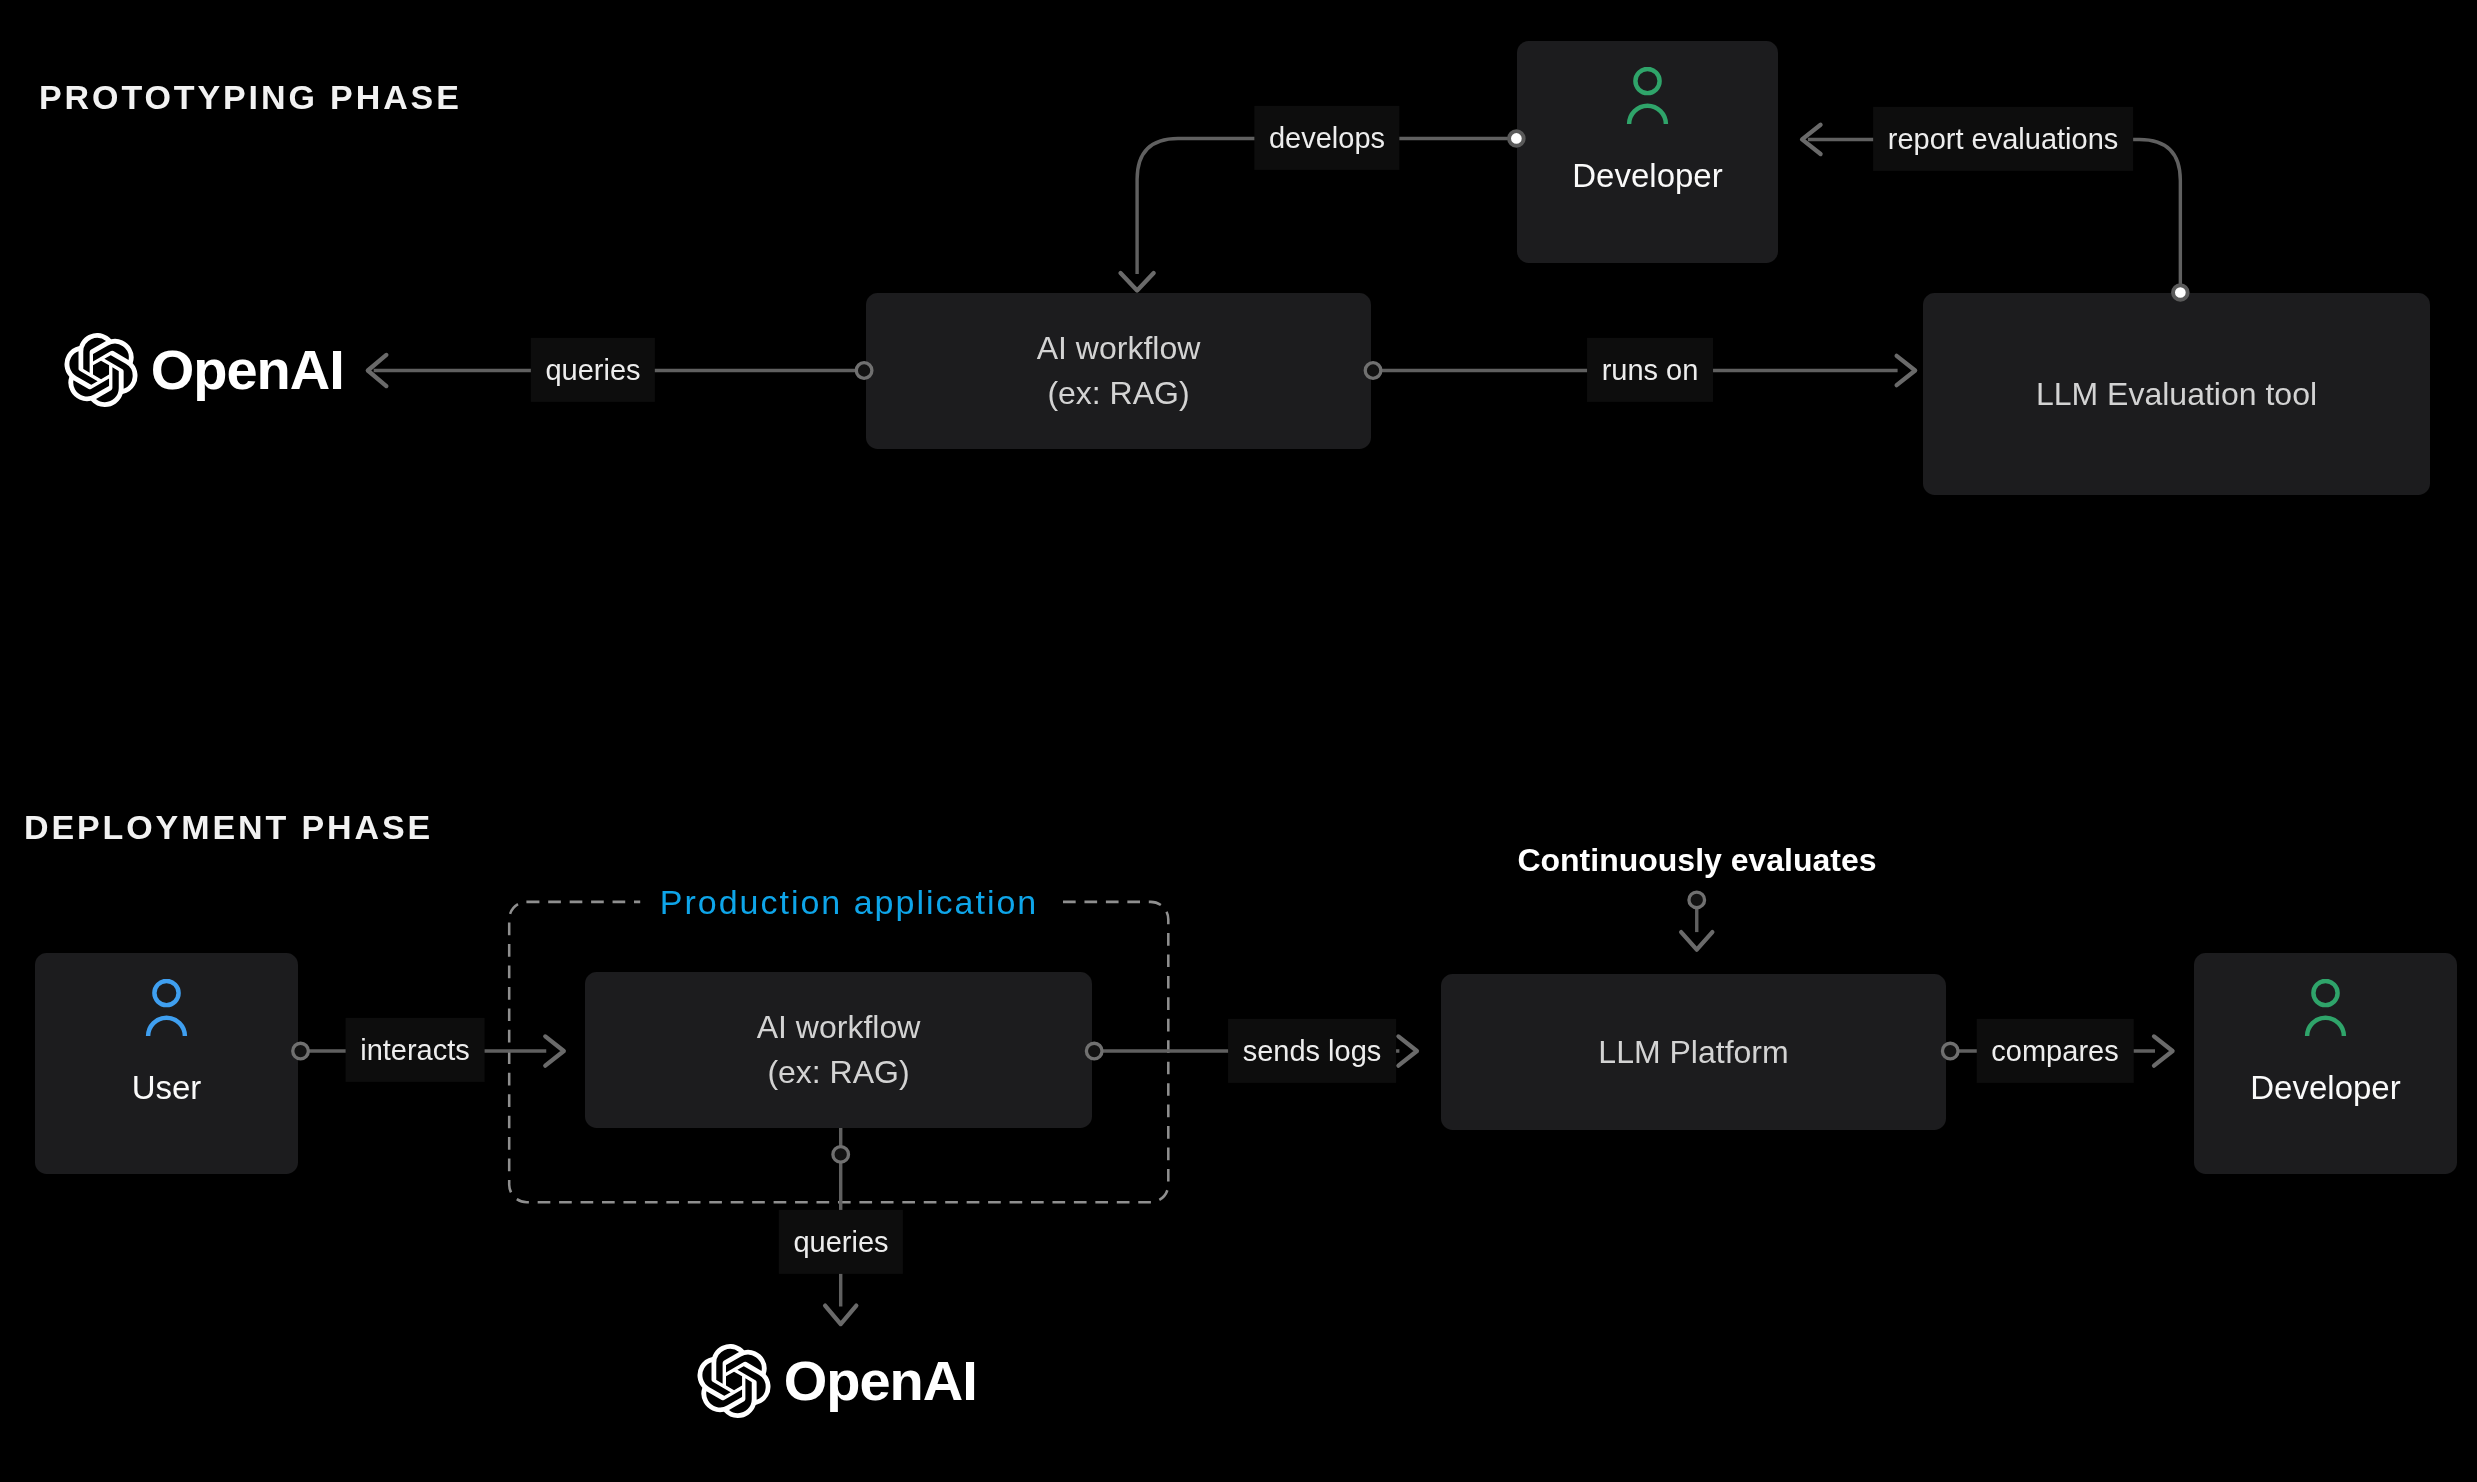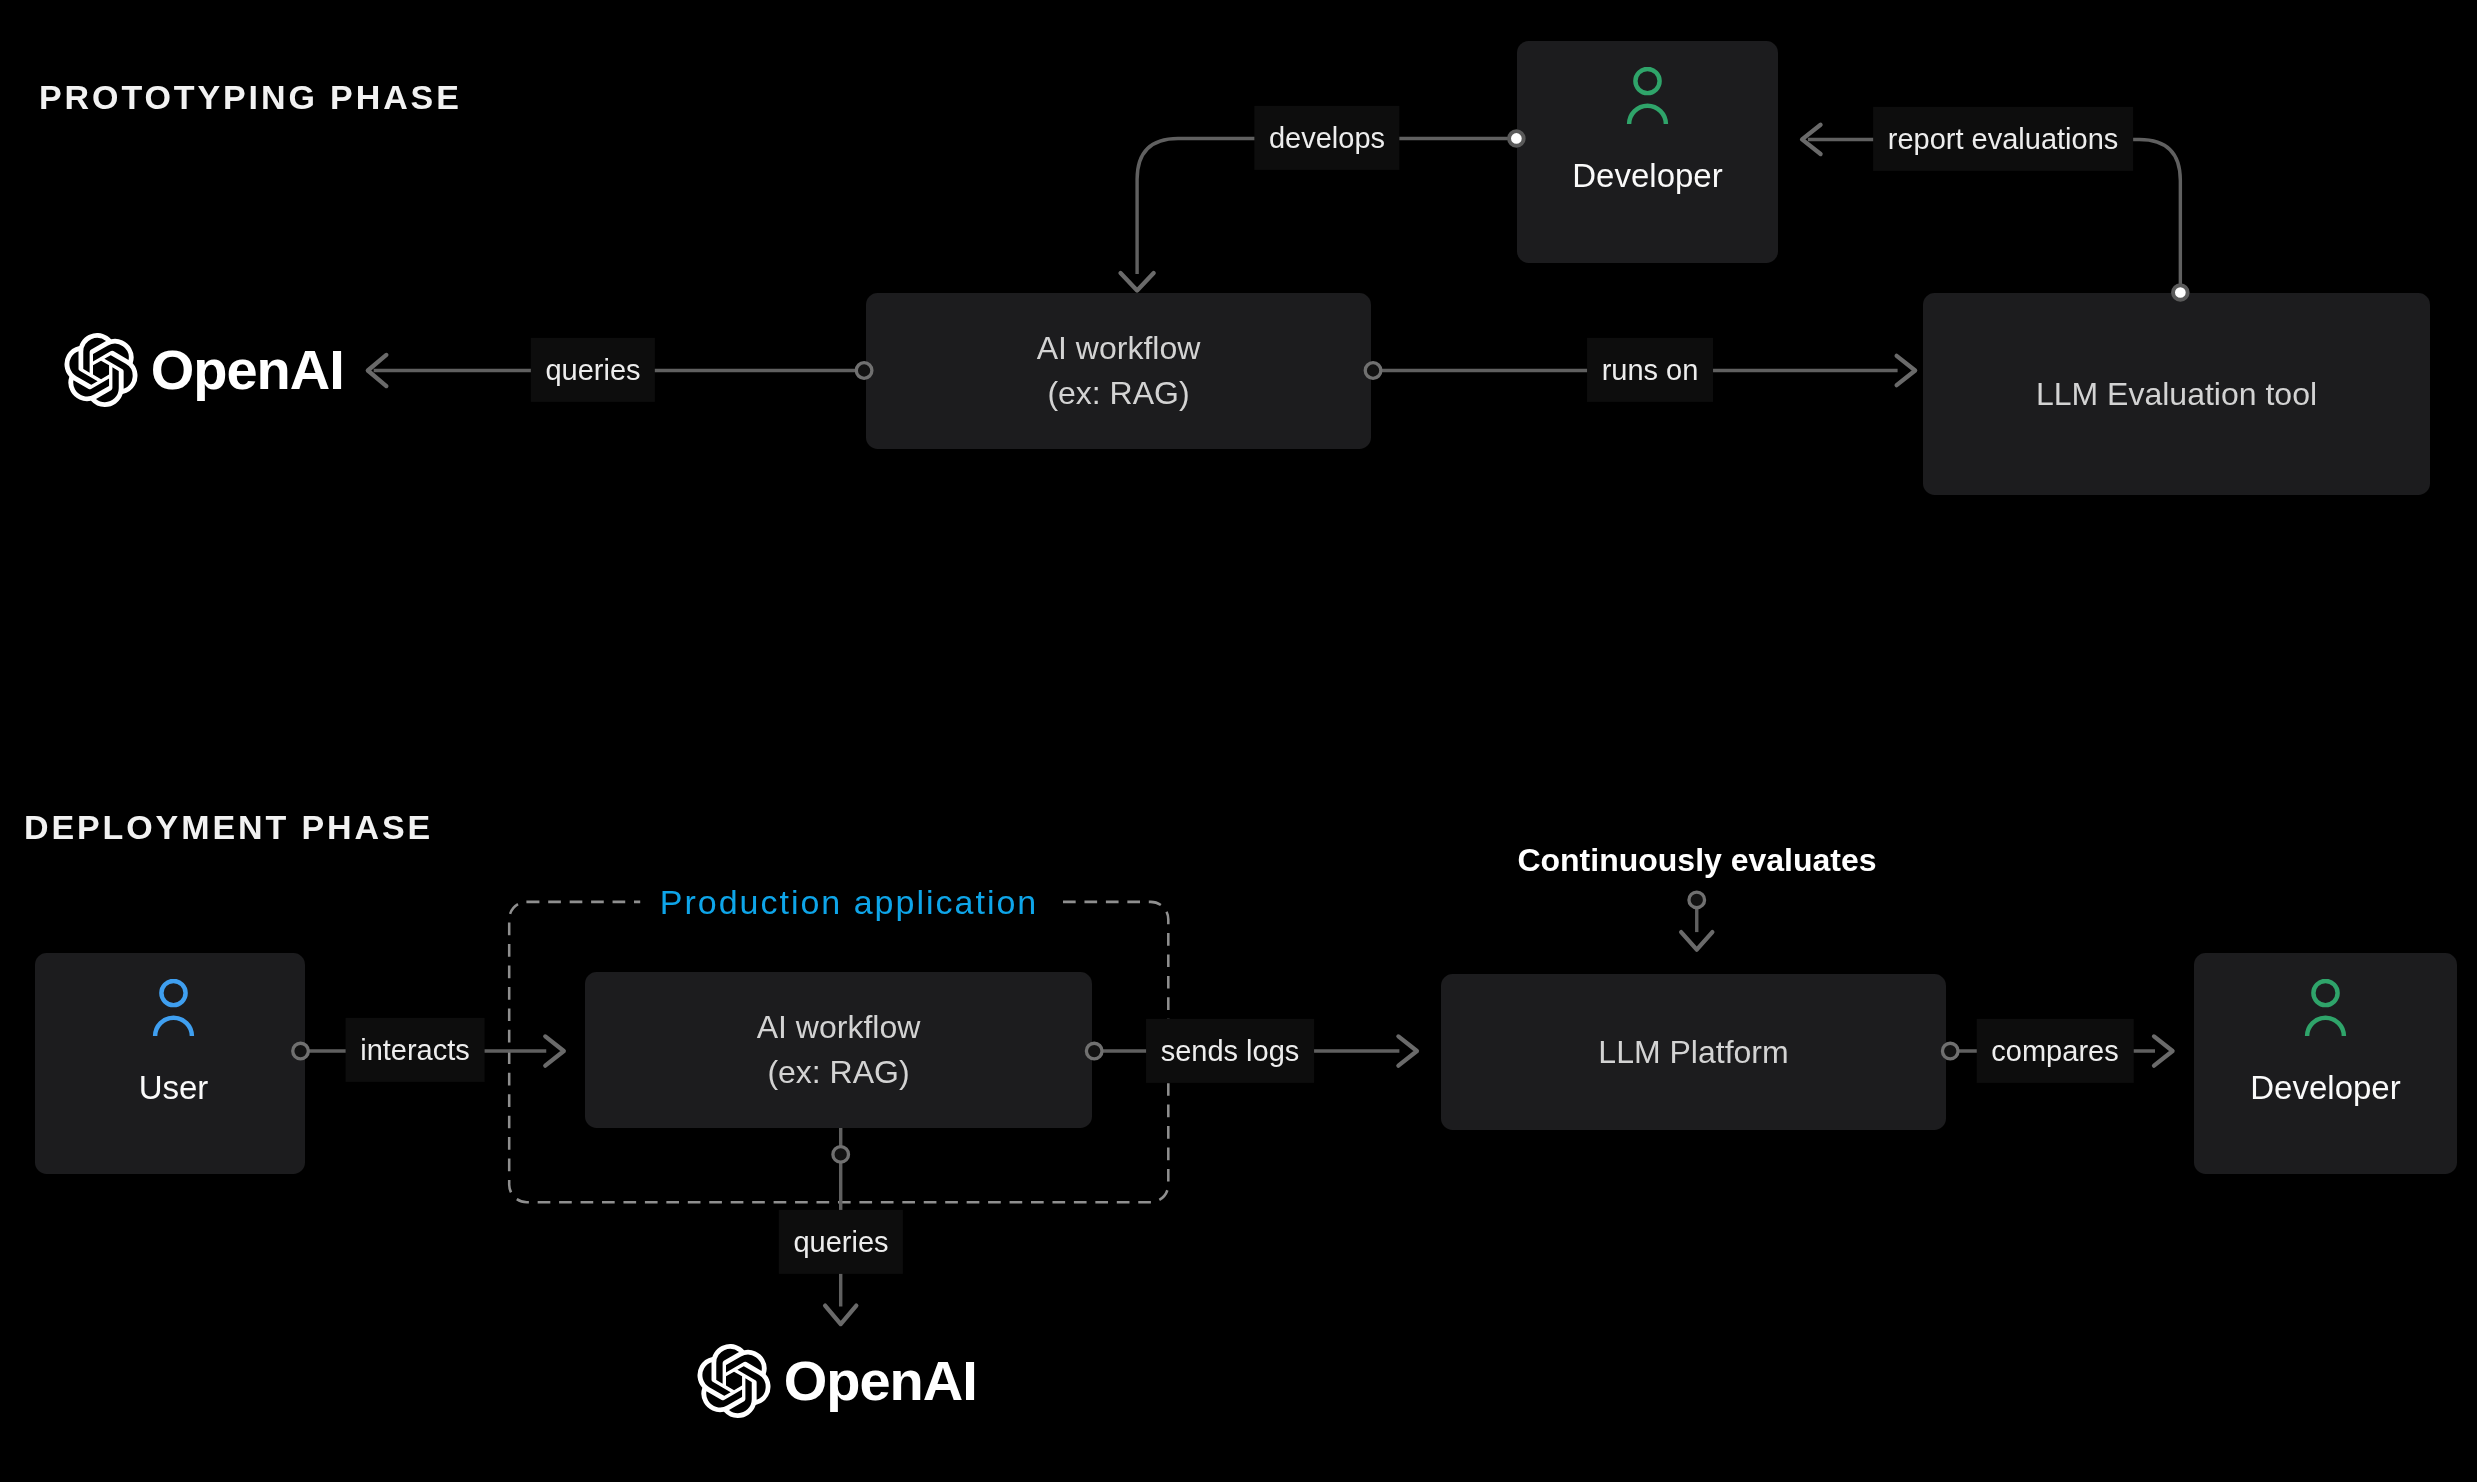--- a/index.html
+++ b/index.html
@@ -132,21 +132,21 @@
 
   <div class="node" style="left:866px;top:293px;width:505px;height:156px;">
     <span>AI workflow</span>
     <span>(ex: RAG)</span>
   </div>
 
   <div class="node" style="left:1923px;top:293px;width:507px;height:202px;">
     <span>LLM Evaluation tool</span>
   </div>
 
-  <div class="node person-node" style="left:35px;top:953px;width:263px;height:195px;padding-left:7px;">
+  <div class="node person-node" style="left:35px;top:953px;width:263px;height:195px;">
     <svg class="person-icon" width="45" height="60" viewBox="0 0 46 62">
       <circle cx="23" cy="14.5" r="12.5" fill="none" stroke="#3f9ff0" stroke-width="4.6"></circle>
       <path d="M4 59 a19 19 0 0 1 38 0" fill="none" stroke="#3f9ff0" stroke-width="4.6"></path>
     </svg>
     <span>User</span>
   </div>
 
   <div class="node" style="left:585px;top:972px;width:507px;height:156px;">
     <span>AI workflow</span>
     <span>(ex: RAG)</span>
@@ -170,21 +170,21 @@
     </svg>
     <span class="openai-wordmark">OpenAI</span>
   </div>
 
   <div class="edge-label" style="left:593px;top:370px;">queries</div>
   <div class="edge-label" style="left:1327px;top:138px;">develops</div>
   <div class="edge-label" style="left:2003px;top:139px;">report evaluations</div>
   <div class="edge-label" style="left:1650px;top:370px;">runs on</div>
 
   <div class="edge-label" style="left:415px;top:1050px;">interacts</div>
-  <div class="edge-label" style="left:1230px;top:1051px;">sends logs</div>
+  <div class="edge-label" style="left:1312px;top:1051px;">sends logs</div>
   <div class="edge-label" style="left:2055px;top:1051px;">compares</div>
   <div class="edge-label" style="left:841px;top:1242px;">queries</div>
 
   <div class="container-label" style="left:849px;top:902px;">Production application</div>
 
   <div class="free-label" style="left:1697px;top:860px;">Continuously evaluates</div>
 
 </div>
 
 

